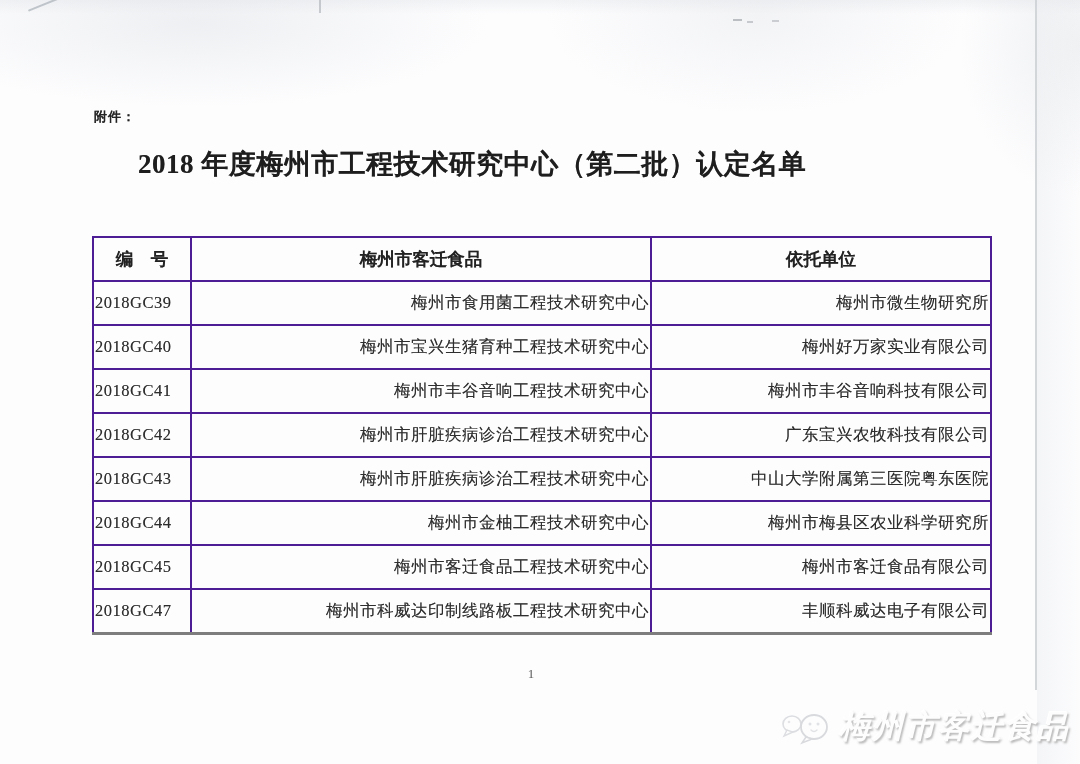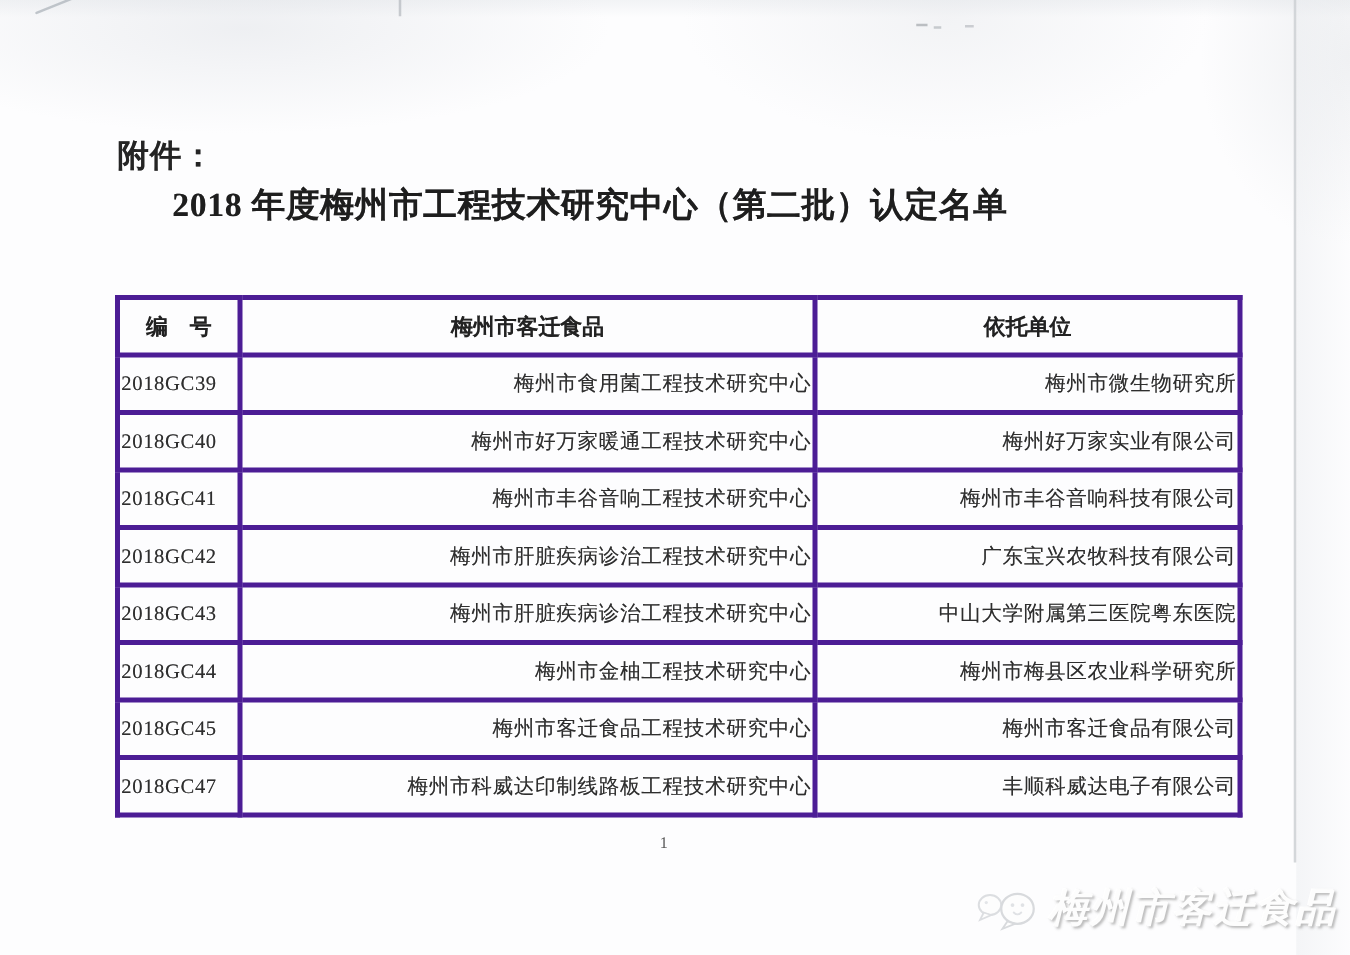--- a/index.html
+++ b/index.html
@@ -13,40 +13,40 @@
   .paper-tone{
     position:absolute;inset:0;pointer-events:none;
     background:
       radial-gradient(420px 120px at 18% 3%, rgba(210,214,220,.35), rgba(210,214,220,0) 70%),
       radial-gradient(300px 140px at 70% 2%, rgba(215,218,223,.28), rgba(215,218,223,0) 70%),
       radial-gradient(160px 200px at 100% 6%, rgba(205,209,214,.30), rgba(205,209,214,0) 75%),
       linear-gradient(180deg, rgba(228,231,235,.45) 0px, rgba(228,231,235,0) 14px);
   }
   .attachment-label{
     position:absolute;left:94px;top:108px;
-    font-size:25px;font-weight:bold;letter-spacing:1px;color:#242424;
+    font-size:13px;font-weight:bold;letter-spacing:1px;color:#242424;
     text-shadow:0 0 .4px rgba(0,0,0,.45);
     text-align:center;
   }
   .page-title{
     position:absolute;left:0;top:146px;width:944px;text-align:center;
     font-size:27px;font-weight:bold;letter-spacing:.5px;color:#1e1e1e;
     text-shadow:0 0 .5px rgba(0,0,0,.5);
   }
   table.cert-table{
     position:absolute;left:92px;top:236px;width:898px;
     border-collapse:collapse;table-layout:fixed;
     border:2px solid #525252;border-bottom:3px solid #7d7d7d;
     background:transparent;
   }
   table.cert-table col.c-id{width:98px;}
   table.cert-table col.c-name{width:460px;}
   table.cert-table col.c-org{width:340px;}
   table.cert-table th,table.cert-table td{
-    border:4px solid #4c1d95;
+    border:2px solid #4c1d95;
     font-weight:normal;
     text-shadow:0 0 .4px rgba(0,0,0,.4);
     overflow:hidden;white-space:nowrap;
   }
   table.cert-table th{
     height:40px;font-size:17.5px;font-weight:bold;text-align:center;color:#222;
     white-space:pre;
   }
   table.cert-table td{height:40px;font-size:16.5px;color:#2e2e2e;}
   td.cell-id{text-align:left;font-size:17px;letter-spacing:.5px;}
@@ -113,21 +113,21 @@
       </tr>
     </thead>
     <tbody>
       <tr>
         <td class="cell-id">2018GC39</td>
         <td class="cell-name">梅州市食用菌工程技术研究中心</td>
         <td class="cell-org">梅州市微生物研究所</td>
       </tr>
       <tr>
         <td class="cell-id">2018GC40</td>
-        <td class="cell-name">梅州市好万家暖通工程技术研究中心</td>
+        <td class="cell-name">梅州市宝兴生猪育种工程技术研究中心</td>
         <td class="cell-org">梅州好万家实业有限公司</td>
       </tr>
       <tr>
         <td class="cell-id">2018GC41</td>
         <td class="cell-name">梅州市丰谷音响工程技术研究中心</td>
         <td class="cell-org">梅州市丰谷音响科技有限公司</td>
       </tr>
       <tr>
         <td class="cell-id">2018GC42</td>
         <td class="cell-name">梅州市肝脏疾病诊治工程技术研究中心</td>

